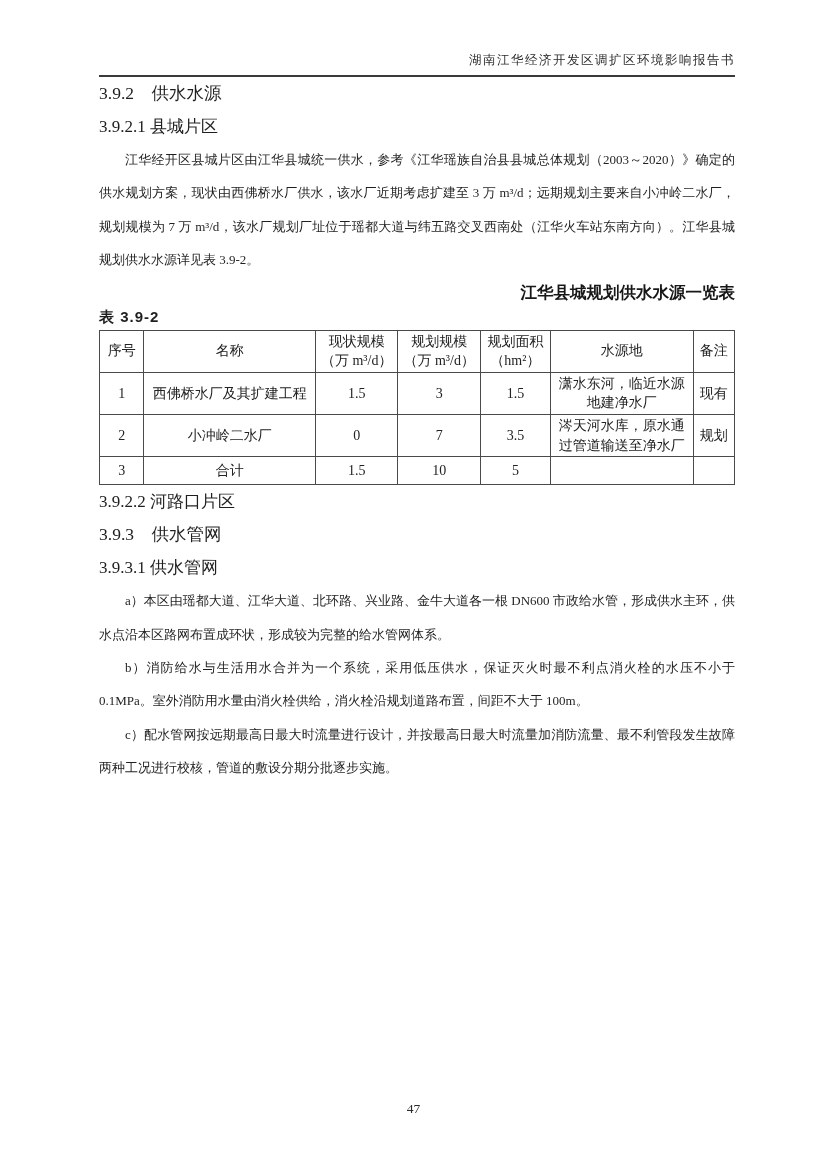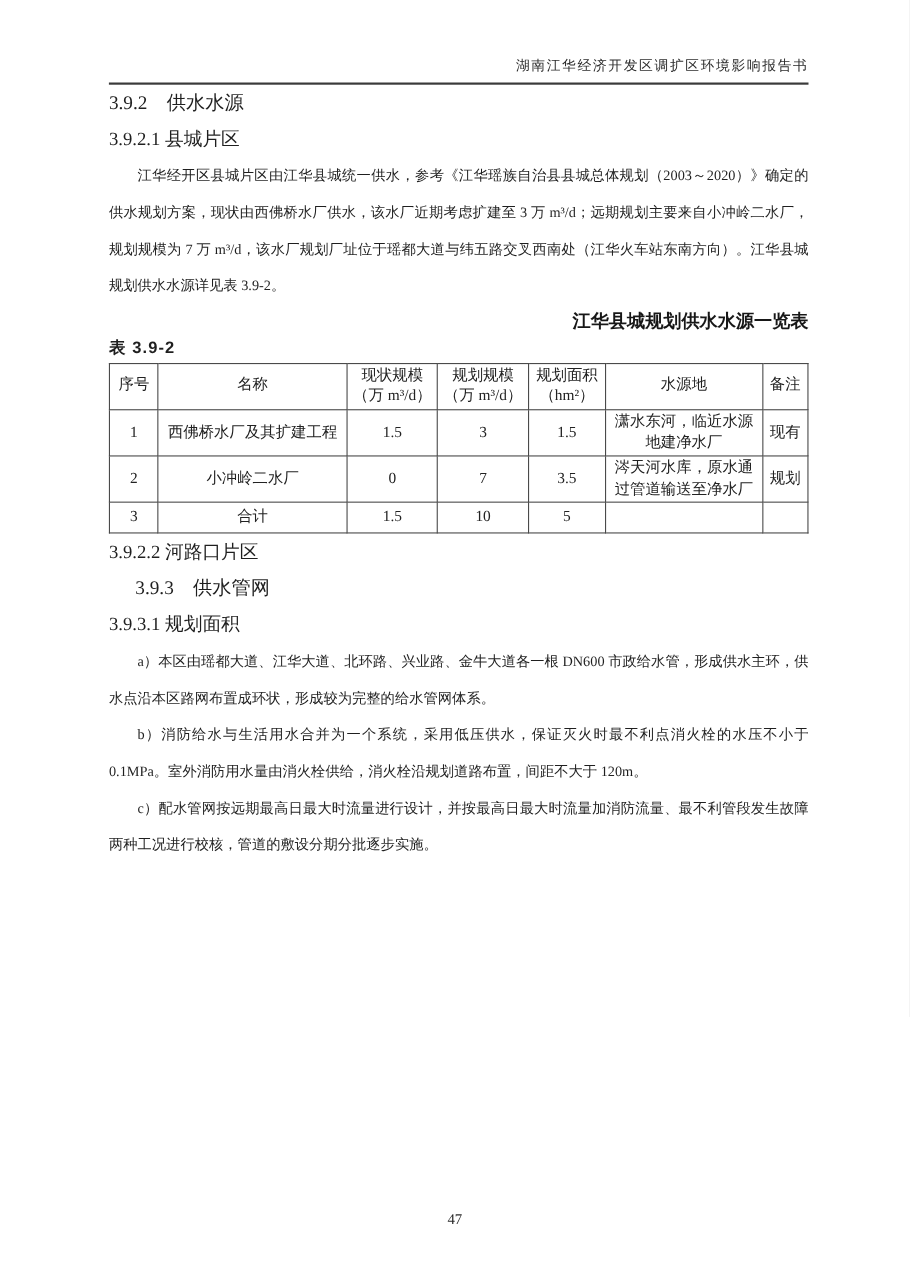--- a/index.html
+++ b/index.html
@@ -164,23 +164,23 @@
         <td>5</td>
         <td></td>
         <td></td>
       </tr>
     </tbody>
   </table>
 
   <h3 class="sec-h3 after-table">3.9.2.2 河路口片区</h3>
 
 
-  <h2 class="sec-h2" style="margin-top:0;margin-left:24px;">3.9.3　供水管网</h2>
+  <h2 class="sec-h2" style="margin-top:0;">3.9.3　供水管网</h2>
 
-  <h3 class="sec-h3">3.9.3.1 规划面积</h3>
+  <h3 class="sec-h3">3.9.3.1 供水管网</h3>
 
   <p class="body-par">a）本区由瑶都大道、江华大道、北环路、兴业路、金牛大道各一根 DN600 市政给水管，形成供水主环，供水点沿本区路网布置成环状，形成较为完整的给水管网体系。</p>
-  <p class="body-par">b）消防给水与生活用水合并为一个系统，采用低压供水，保证灭火时最不利点消火栓的水压不小于 0.1MPa。室外消防用水量由消火栓供给，消火栓沿规划道路布置，间距不大于 120m。</p>
+  <p class="body-par">b）消防给水与生活用水合并为一个系统，采用低压供水，保证灭火时最不利点消火栓的水压不小于 0.1MPa。室外消防用水量由消火栓供给，消火栓沿规划道路布置，间距不大于 100m。</p>
   <p class="body-par">c）配水管网按远期最高日最大时流量进行设计，并按最高日最大时流量加消防流量、最不利管段发生故障两种工况进行校核，管道的敷设分期分批逐步实施。</p>
 
   <div class="page-number">47</div>
 
 </div>
 
 </body></html>

